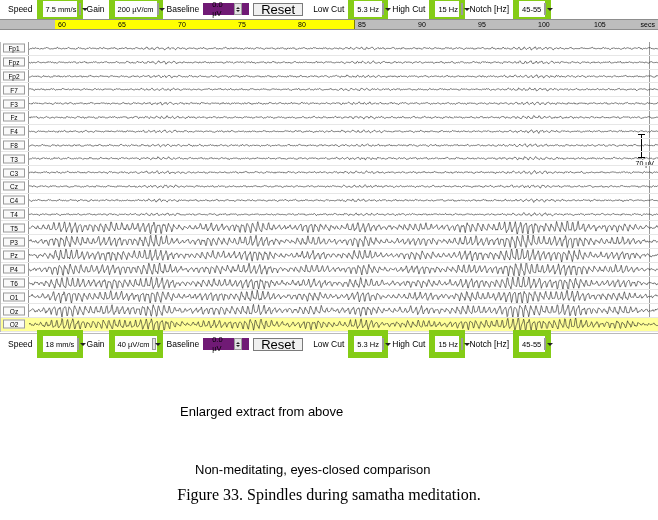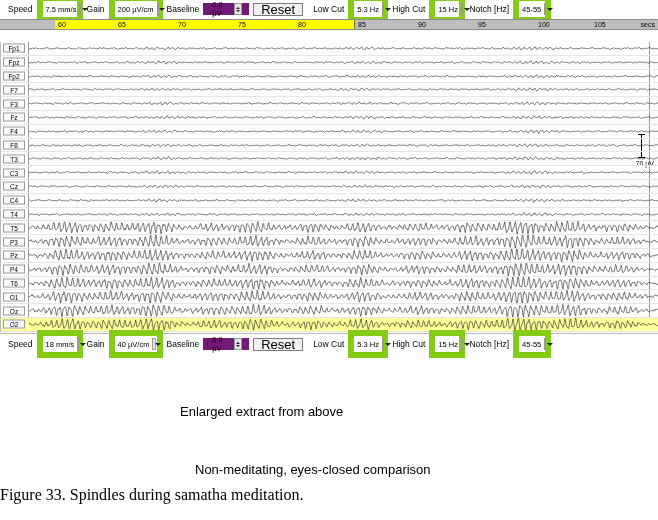--- a/index.html
+++ b/index.html
@@ -128,21 +128,21 @@
     content:"";position:absolute;left:-3px;width:7px;height:1px;background:#000;
   }
   .scalebar:before{top:0;}
   .scalebar:after{bottom:0;}
   .scaletext{position:absolute;font-size:7px;color:#000;}
 
   .vline{position:absolute;top:0;bottom:0;width:1px;background:#9a9a9a;}
 
   
   .caption{
-    position:absolute;left:0;width:658px;text-align:left;
+    position:absolute;left:0;width:658px;text-align:center;
     font-family:"Liberation Serif", serif;
     font-size:16px;color:#000;
   }
   .annot{
     position:absolute;
     font-size:13px;color:#000;
     font-family:"Liberation Sans", sans-serif;
   }
   .hr{position:absolute;left:0;width:658px;height:1px;background:#b9b9b9;}
 </style>

